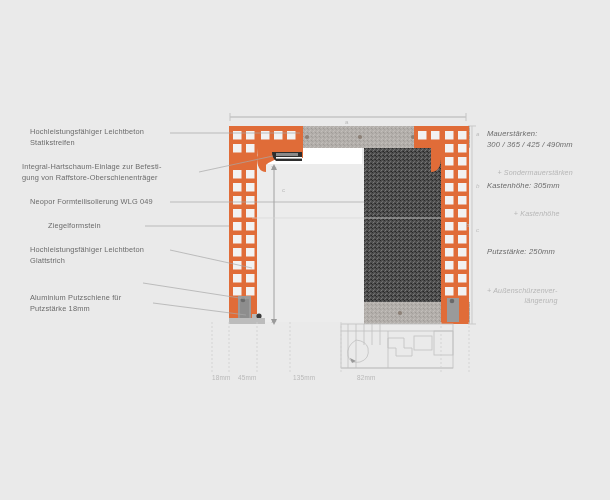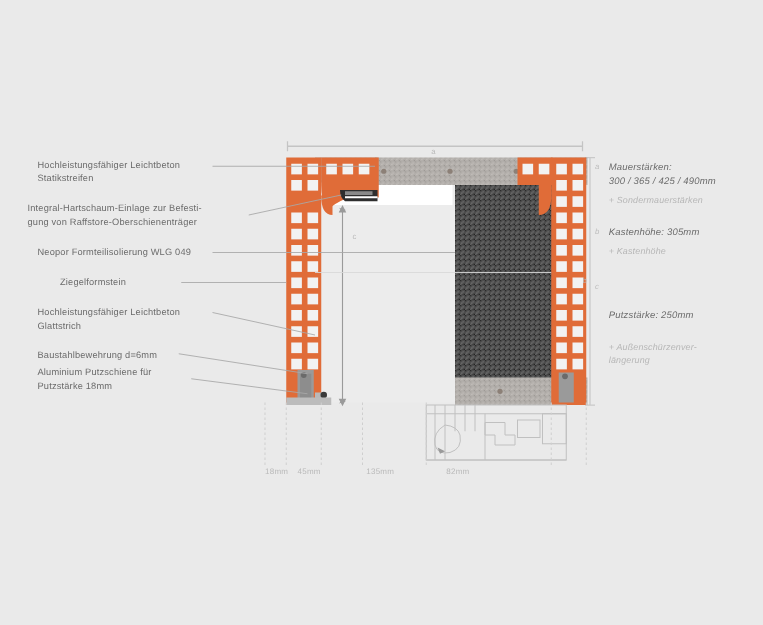--- a/index.html
+++ b/index.html
@@ -19,21 +19,21 @@
     font-size:7.4px;
     line-height:10.5px;
     color:#6b6b6b;
     letter-spacing:.15px;
     text-align:left;
     white-space:pre-line;
   }
   
   .spec{position:absolute;left:487px;font-size:7.6px;line-height:11px;color:#6b6b6b;letter-spacing:.15px;font-style:italic;}
   .spec .bullet{position:absolute;left:-11px;top:0px;font-size:6.2px;color:#bdbdbd;}
-  .spec .sub{color:#b6b6b6;font-size:7.1px;display:block;margin-top:5px;line-height:10px;}
+  .spec .sub{color:#b6b6b6;font-size:7.1px;display:block;margin-top:18px;line-height:10px;text-align:right;}
   .spec .main{display:block;}
 
   
   .dim{position:absolute;font-size:6.4px;color:#b9b9b9;letter-spacing:.2px;}
   .dimletter{position:absolute;font-size:6.2px;color:#b9b9b9;}
 
   svg{display:block;position:absolute;left:0;top:0;}
 </style>
 </head>
 <body>
@@ -264,21 +264,20 @@
   <div class="lbl-left" style="left:22px;top:162px;width:172px;">Integral-Hartschaum-Einlage zur Befesti-
 gung von Raffstore-Oberschienenträger</div>
 
   <div class="lbl-left" style="left:30px;top:197px;width:150px;">Neopor Formteilisolierung WLG 049</div>
 
   <div class="lbl-left" style="left:48px;top:221px;width:120px;">Ziegelformstein</div>
 
   <div class="lbl-left" style="left:30px;top:245px;width:145px;">Hochleistungsfähiger Leichtbeton
 Glattstrich</div>
 
-  <div class="lbl-left" style="left:30px;top:279px;width:125px;">Baustahlbewehrung d=6mm</div>
 
   <div class="lbl-left" style="left:30px;top:293px;width:130px;">Aluminium Putzschiene für
 Putzstärke 18mm</div>
 
   <div class="spec" style="top:128px;">
     <span class="bullet">a</span>
     <span class="main">Mauerstärken:</span>
     <span class="main">300 / 365 / 425 / 490mm</span>
     <span class="sub">+ Sondermauerstärken</span>
   </div>

